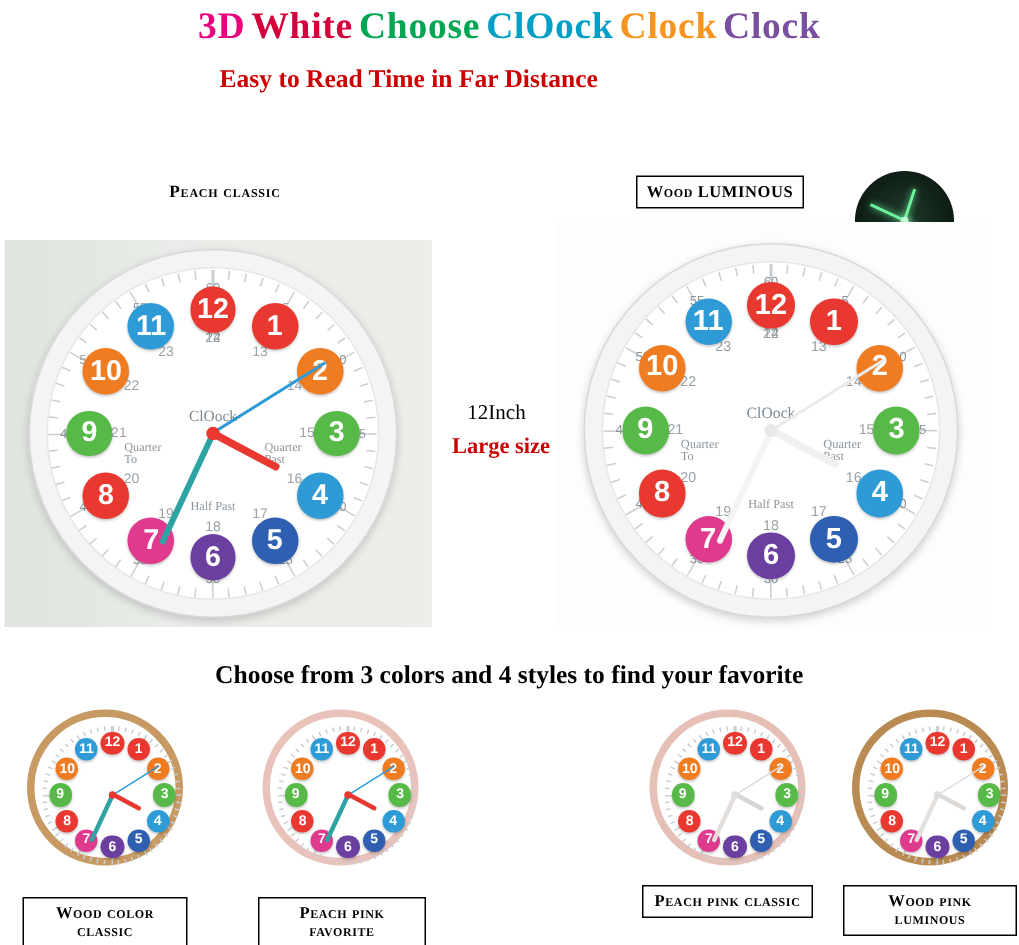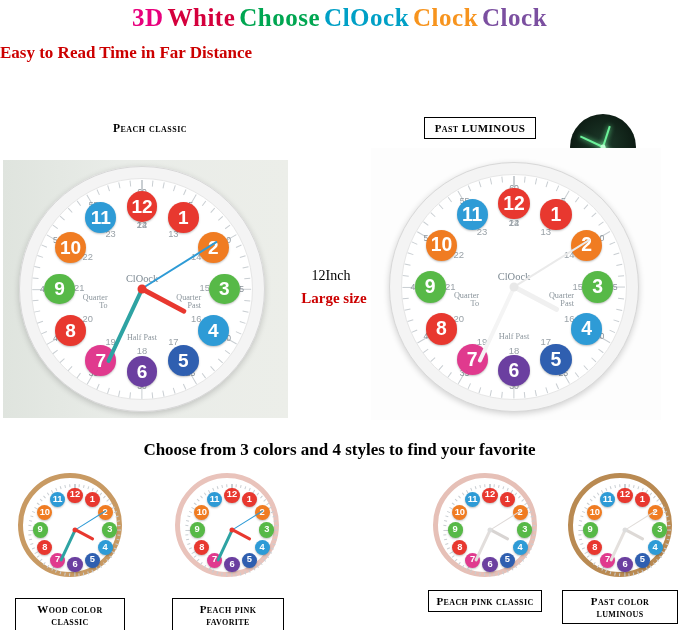--- a/index.html
+++ b/index.html
@@ -25,21 +25,21 @@
     font-size: 25px;
     letter-spacing: 0.5px;
     white-space: nowrap;
   }
   .title-line span { padding: 0 2px; }
   .subtitle {
     position: absolute;
     top: 43px;
     left: 0;
     width: 545px;
-    text-align: left;
+    text-align: center;
     font-family: "Liberation Serif", serif;
     font-weight: bold;
     font-size: 17px;
     color: #cc0000;
   }
   .caption-box {
     position: absolute;
     border: 1px solid #000;
     background: #fff;
     font-family: "Liberation Serif", serif;
@@ -162,42 +162,42 @@
     position: absolute;
     font-family: "Liberation Serif", serif;
     color: #7e8a93;
     text-align: center;
     transform: translate(-50%, -50%);
   }
   .qtxt {
     position: absolute;
     font-family: "Liberation Serif", serif;
     color: #8b959c;
-    text-align: right;
+    text-align: left;
     transform: translate(-50%, -50%);
     line-height: 1.05;
   }
   .tick {
     position: absolute;
     background: #c9ced2;
     transform-origin: 50% 100%;
   }
 </style>
 </head>
 <body>
 
 <div class="title-line">
   <span style="color:#e8007d">3D</span><span style="color:#d4003c">White</span><span style="color:#00a651">Choose</span><span style="color:#00a0c6">ClOock</span><span style="color:#f7941e">Clock</span><span style="color:#7b4fa0">Clock</span>
 </div>
 
 <div class="subtitle">Easy to Read Time in Far Distance</div>
 
 <div class="plain-caption" style="left:60px; top:122px; width:180px;">Peach classic</div>
 
-<div class="caption-box" style="left:424px; top:117px; width:112px;">Past LUMINOUS</div>
+<div class="caption-box" style="left:424px; top:117px; width:112px;">Wood LUMINOUS</div>
 
 <div class="luminous-badge">
   <div style="position:absolute;left:50%;top:50%;width:2px;height:22px;background:#6cf29a;transform-origin:50% 100%;transform:translate(-50%,-100%) rotate(18deg);box-shadow:0 0 5px #6cf29a;"></div>
   <div style="position:absolute;left:50%;top:50%;width:2px;height:25px;background:#6cf29a;transform-origin:50% 100%;transform:translate(-50%,-100%) rotate(-65deg);box-shadow:0 0 5px #6cf29a;"></div>
   <div style="position:absolute;left:50%;top:50%;width:1.5px;height:26px;background:#9df7b9;transform-origin:50% 100%;transform:translate(-50%,-100%) rotate(120deg);box-shadow:0 0 4px #9df7b9;"></div>
   <div style="position:absolute;left:50%;top:50%;width:5px;height:5px;border-radius:50%;background:#bdffd2;transform:translate(-50%,-50%);box-shadow:0 0 6px #9df7b9;"></div>
 </div>
 
 <div class="photo photo-left">
   <div class="clock" id="clockA" style="left:16px; top:6px; width:246px; height:246px;">
@@ -749,13 +749,13 @@
       <div class="hand" style="width: 3px; height: 20.8px; background: rgb(221, 217, 214); left: 50.5px; top: 31.2px; transform: rotate(118deg);"></div>
       <div class="hand" style="width: 2.5px; height: 34.32px; background: rgb(228, 224, 221); left: 50.75px; top: 17.68px; transform: rotate(205deg);"></div>
       <div class="hand" style="width: 1.2px; height: 37.44px; background: rgb(224, 220, 217); left: 51.4px; top: 14.56px; transform: rotate(58deg);"></div>
       <div class="hub" style="width: 5px; height: 5px; background: rgb(221, 221, 221); left: 52px; top: 52px;"></div>
     </div>
 </div>
 
 <div class="caption-box" style="left:15px; top:598px; width:110px;">Wood color classic</div>
 <div class="caption-box" style="left:172px; top:598px; width:112px;">Peach pink favorite</div>
 <div class="caption-box" style="left:428px; top:590px; width:114px;">Peach pink classic</div>
-<div class="caption-box" style="left:562px; top:590px; width:116px;">Past color luminous</div>
+<div class="caption-box" style="left:562px; top:590px; width:116px;">Wood pink luminous</div>
 
 </body></html>

